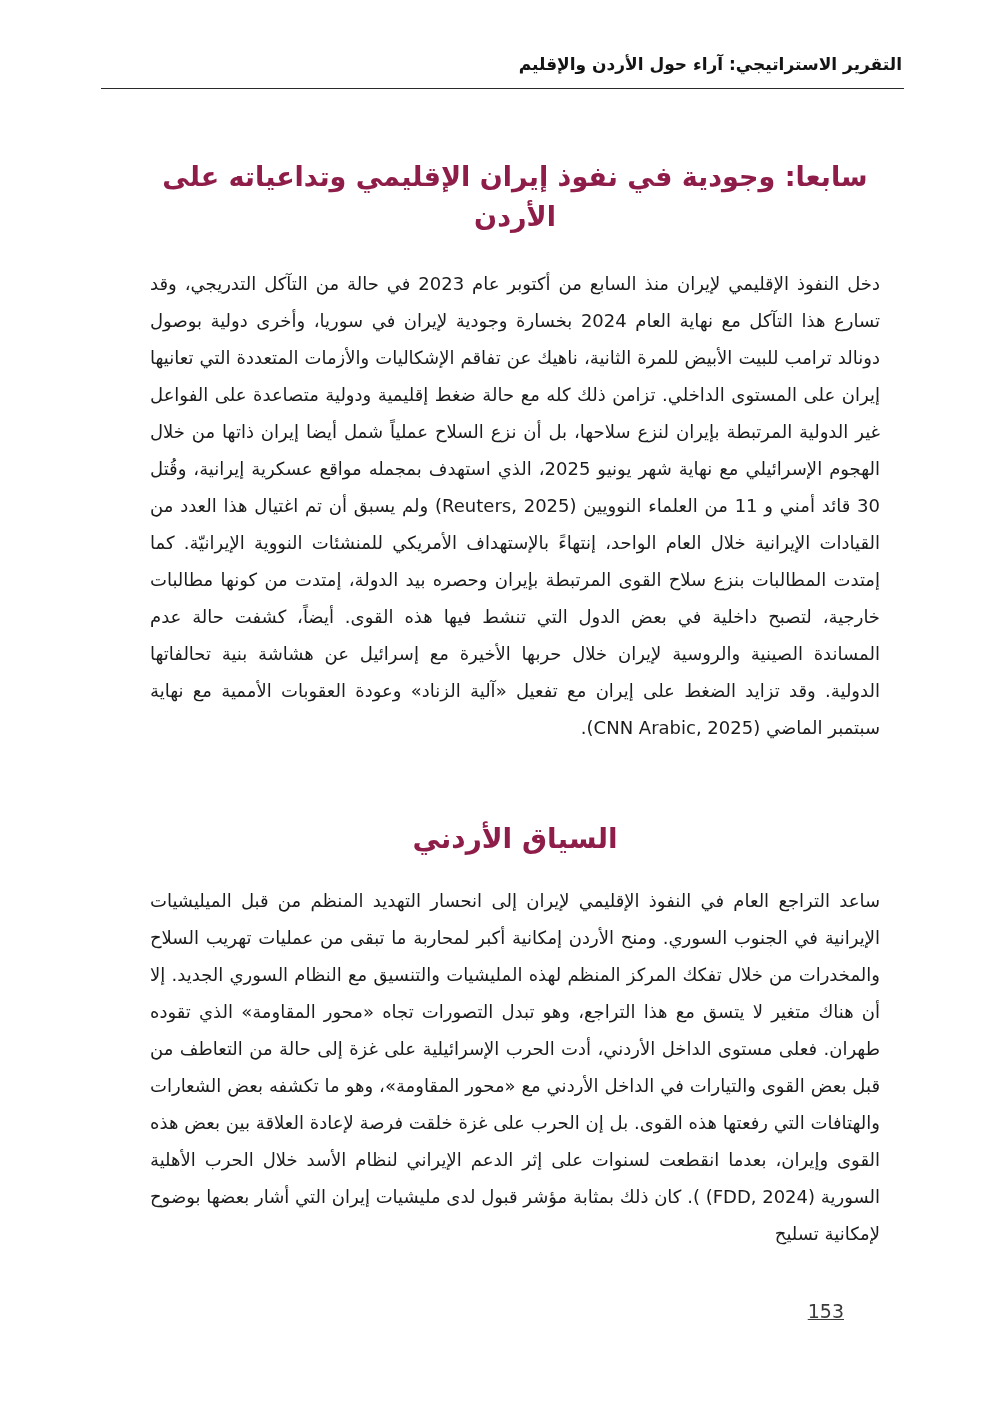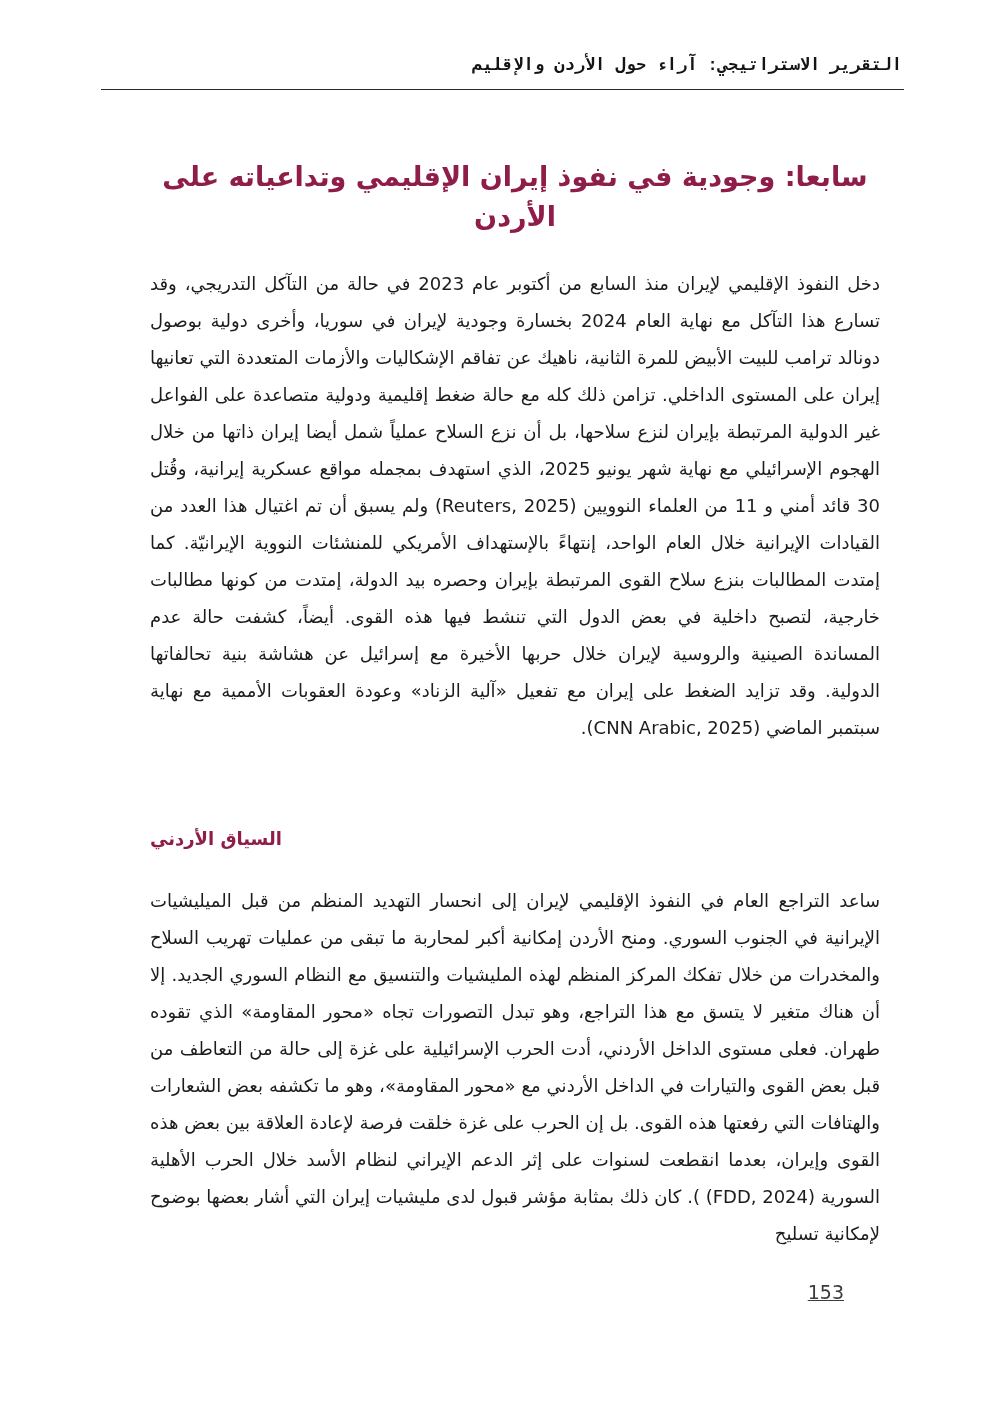--- a/index.html
+++ b/index.html
@@ -26,21 +26,20 @@
     right: 0;
     left: 0;
   }
   .running-title {
     margin: 54px 102px 0 102px;
     text-align: right;
     font-size: 17px;
     font-weight: bold;
     color: #141414;
     letter-spacing: 0;
-    font-family: Liberation Mono, monospace;
   }
   .header-rule {
     border: none;
     border-top: 1.5px solid #2a2a2a;
     margin: 14px 100px 0 101px;
   }
   
   .content {
     position: absolute;
     top: 101px;
@@ -59,32 +58,32 @@
     margin: 28px 0 0 0;
     font-size: 18px;
     line-height: 37px;
     text-align: justify;
     text-justify: inter-word;
     color: #1c1c1c;
     font-weight: 500;
   }
   .section-heading {
     margin: 78px 0 0 0;
-    text-align: left;
-    font-size: 18px;
+    text-align: center;
+    font-size: 28px;
     line-height: 30px;
     font-weight: bold;
     color: #8e1d49;
   }
   .body-paragraph.second {
   }
   
   .page-number {
     position: absolute;
-    bottom: 115px;
+    bottom: 96px;
     right: 160px;
     font-size: 19px;
     color: #3b3b3b;
     direction: ltr;
     text-decoration: underline;
   }
 </style>
 </head>
 <body>
 

